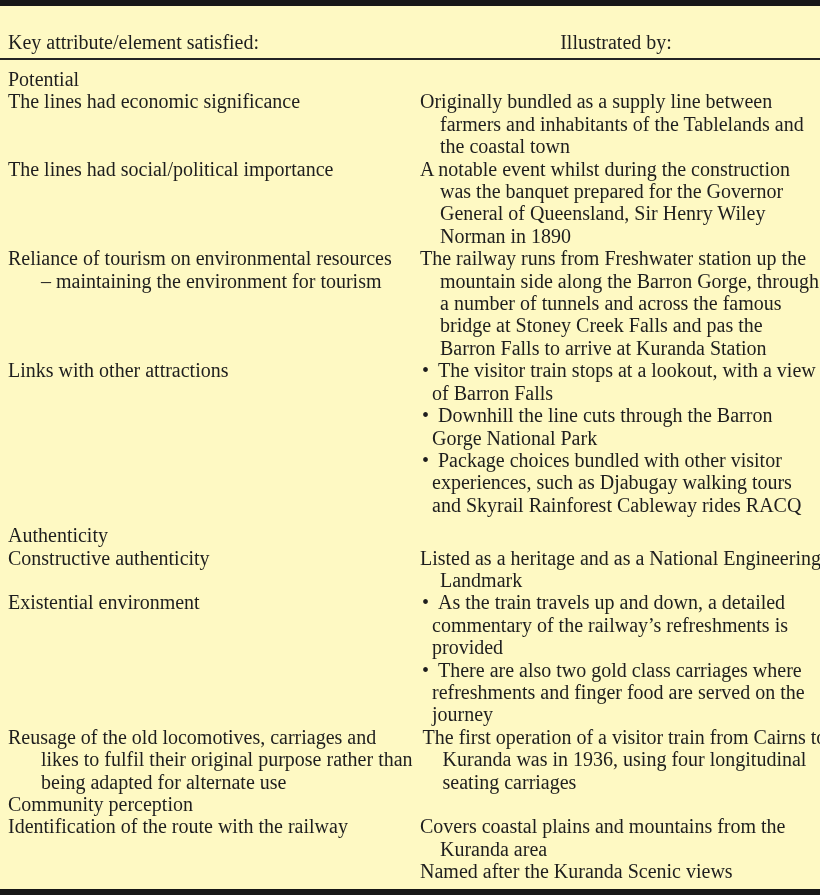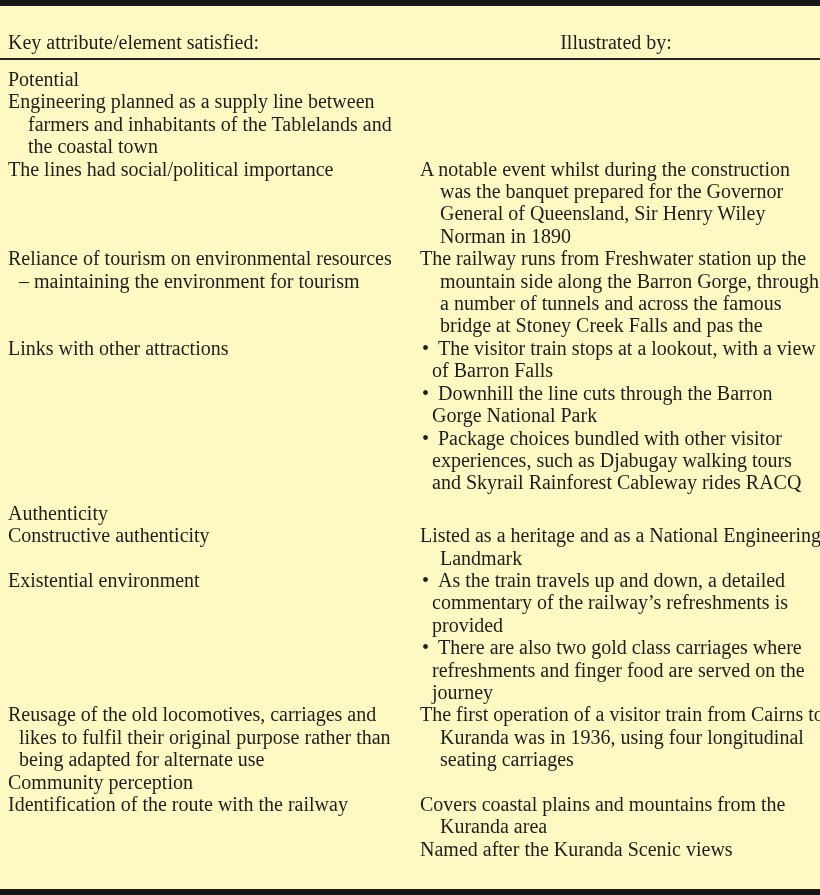--- a/index.html
+++ b/index.html
@@ -22,21 +22,21 @@
   }
   .hcell-left{flex:0 0 412px;}
   .hcell-right{flex:1;text-align:center;}
   .rule-mid{border-top:2px solid #242424;margin-top:5px;}
   .tbody{padding:8px 8px 0 8px;line-height:22.4px;}
   .trow{display:flex;align-items:flex-start;}
   .trow:nth-child(6){margin-top:8px;}   
   .cell-left{flex:0 0 412px;box-sizing:border-box;padding-right:10px;}
   .cell-right{flex:1;min-width:0;}
   .line{white-space:nowrap;}
-  .cell-left  .cont{margin-left:11px;}
+  .cell-left  .cont{margin-left:33px;}
   .cell-right .text-item   .cont{margin-left:20px;}
   .cell-right .bullet-item .cont{margin-left:12px;}
   .cell-right .bullet-item .first{margin-left:2px;}
   .blt{display:inline-block;width:16px;}
 </style>
 </head>
 <body>
 
 <div class="page">
   <div class="rule-heavy rule-top"></div>
@@ -51,23 +51,28 @@
   <div class="tbody">
       <div class="trow">
         <div class="cell-left">
           <div class="item text-item">
             <div class="line first">Potential</div>
           </div>
         </div>
         <div class="cell-right"></div>
       </div>
       <div class="trow">
-        <div class="cell-right">
-          <div class="item text-item">
-            <div class="line first">Engineering planned as a supply line between</div>
+        <div class="cell-left">
+          <div class="item text-item">
+            <div class="line first">The lines had economic significance</div>
+          </div>
+        </div>
+        <div class="cell-right">
+          <div class="item text-item">
+            <div class="line first">Originally bundled as a supply line between</div>
             <div class="line cont">farmers and inhabitants of the Tablelands and</div>
             <div class="line cont">the coastal town</div>
           </div>
         </div>
       </div>
       <div class="trow">
         <div class="cell-left">
           <div class="item text-item">
             <div class="line first">The lines had social/political importance</div>
           </div>
@@ -87,20 +92,21 @@
             <div class="line first">Reliance of tourism on environmental resources</div>
             <div class="line cont">– maintaining the environment for tourism</div>
           </div>
         </div>
         <div class="cell-right">
           <div class="item text-item">
             <div class="line first">The railway runs from Freshwater station up the</div>
             <div class="line cont">mountain side along the Barron Gorge, through</div>
             <div class="line cont">a number of tunnels and across the famous</div>
             <div class="line cont">bridge at Stoney Creek Falls and pas the</div>
+            <div class="line cont">Barron Falls to arrive at Kuranda Station</div>
           </div>
         </div>
       </div>
       <div class="trow">
         <div class="cell-left">
           <div class="item text-item">
             <div class="line first">Links with other attractions</div>
           </div>
         </div>
         <div class="cell-right">

